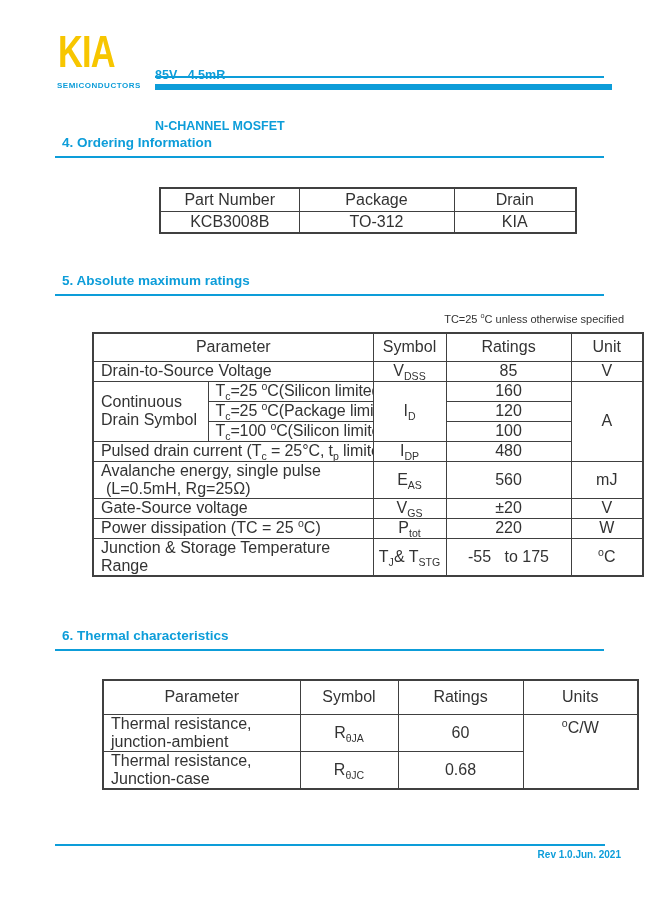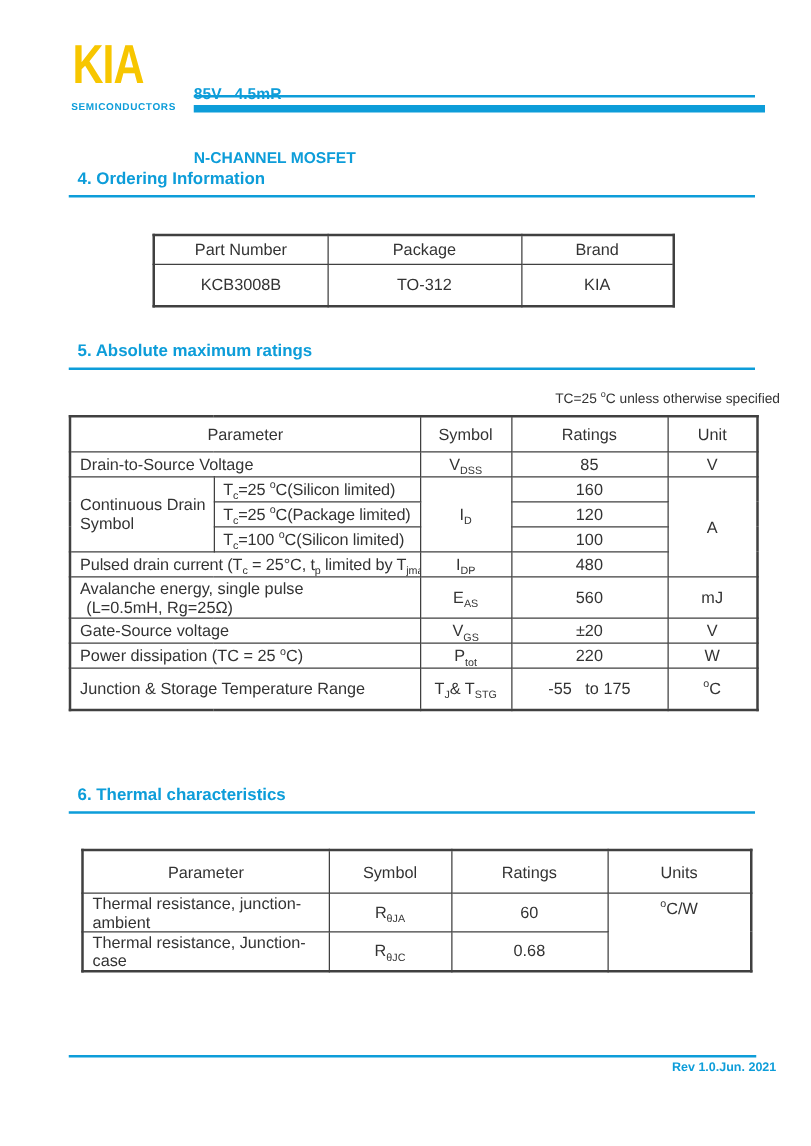--- a/index.html
+++ b/index.html
@@ -13,21 +13,21 @@
   
   .logo{left:58px;top:30px;font-size:44px;font-weight:bold;color:#f7c600;
         line-height:1;transform:scaleX(0.78);transform-origin:left top;letter-spacing:-1px;}
   .logo-sub{left:57px;top:81px;font-size:8px;font-weight:bold;letter-spacing:0.5px;}
   .subtitle{left:155px;top:33px;font-size:12.5px;font-weight:bold;line-height:17px;white-space:pre;}
   .part-title{right:46px;top:38px;font-size:30px;font-weight:400;letter-spacing:1px;}
   
   .sec-title{left:62px;font-size:13.5px;font-weight:bold;}
   .sec-rule{left:55px;width:549px;height:2px;}
   
-  table{border-collapse:collapse;table-layout:fixed;font-size:13px;color:#333;}
+  table{border-collapse:collapse;table-layout:fixed;font-size:16px;color:#333;margin-left:37px;}
   .tbl{border:2px solid #404040;}
   td{border:1px solid #404040;text-align:center;vertical-align:middle;padding:0 4px;overflow:hidden;}
   td.left{text-align:left;padding-left:7px;}
   .pre{white-space:pre-wrap;}
   .nowrap{white-space:nowrap;letter-spacing:-0.1px;}
   sub{font-size:0.66em;line-height:0;}
   sup{font-size:0.66em;line-height:0;}
   .cond-note{right:69px;top:313px;font-size:11px;color:#333;}
   .line2{padding-left:5px;}
   
@@ -57,23 +57,23 @@
   <table class="abs tbl" style="left:122px;top:187px;width:416px;">
     <colgroup>
         <col style="width:139px">
         <col style="width:155px">
         <col style="width:122px">
       </colgroup>
     <tbody>
         <tr style="height:23px">
       <td>Part Number</td>
       <td>Package</td>
-      <td>Brand</td>
+      <td>Drain</td>
     </tr>
-    <tr style="height:34px">
+    <tr style="height:22px">
       <td>KCB3008B</td>
       <td>TO-312</td>
       <td>KIA</td>
     </tr>
   </tbody>
     </table>
 
   <div class="abs sec-title accent" style="top:273px;">5. Absolute maximum ratings</div>
   <div class="abs rule sec-rule" style="top:294px;"></div>
 

